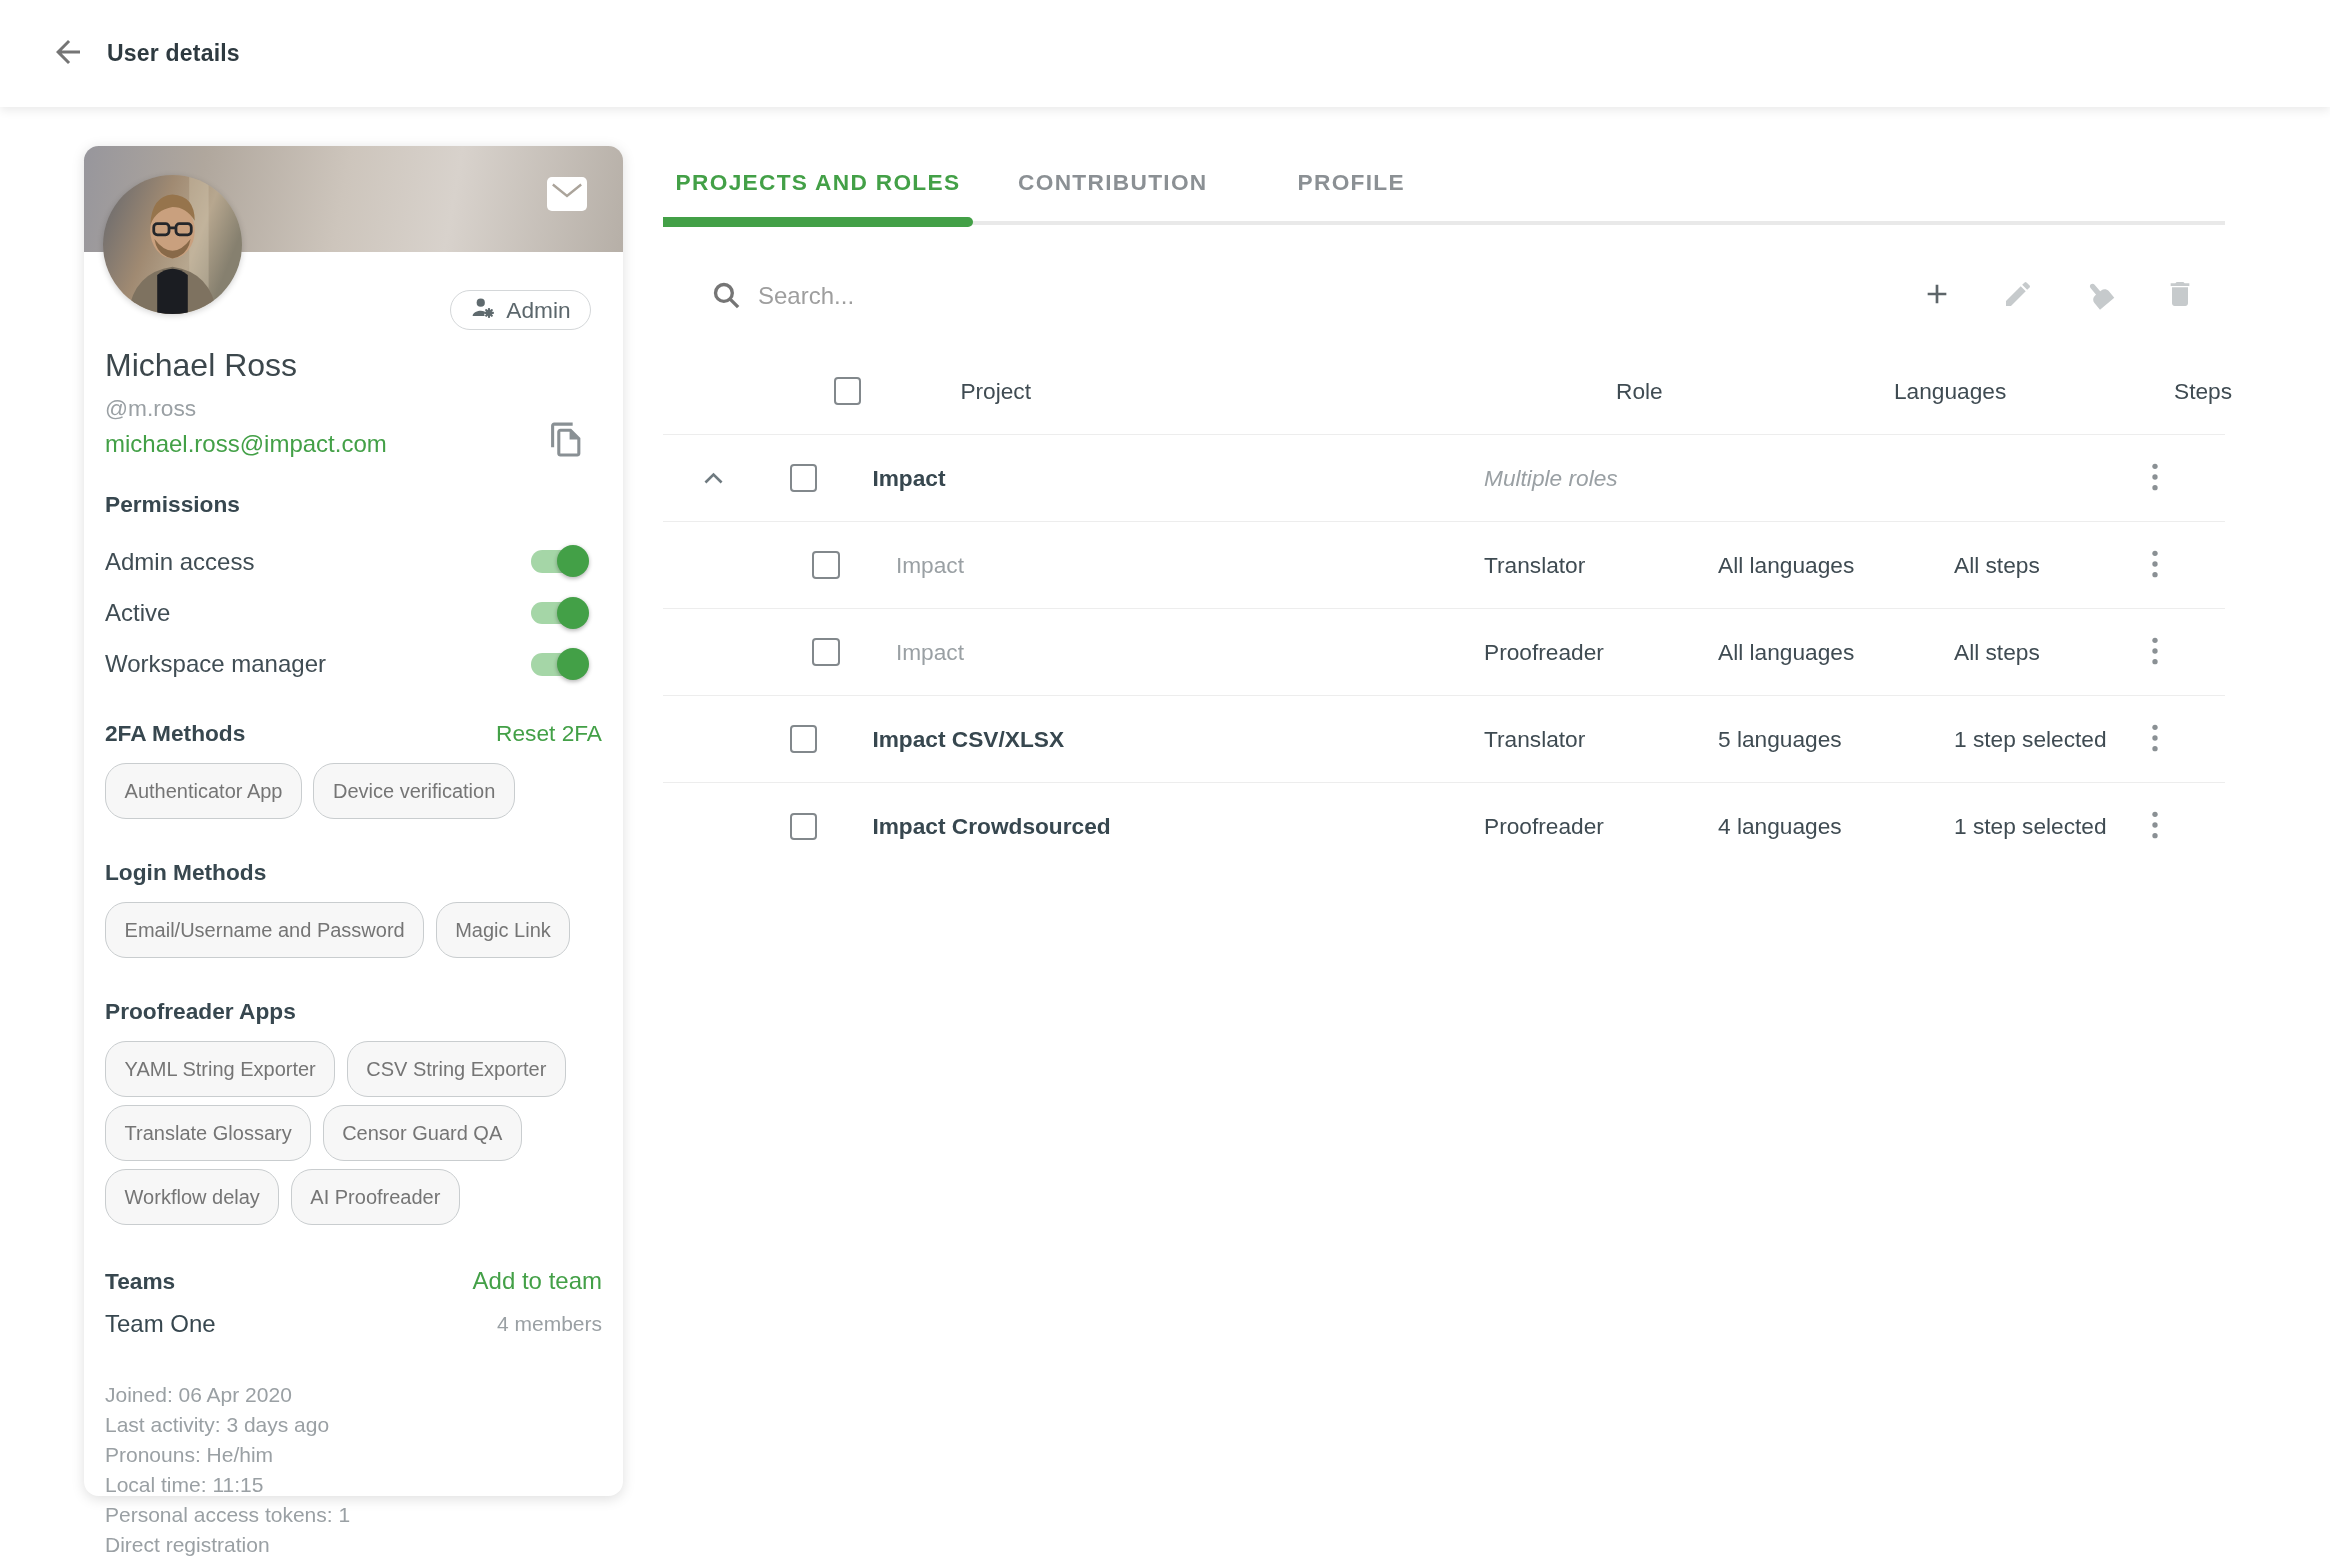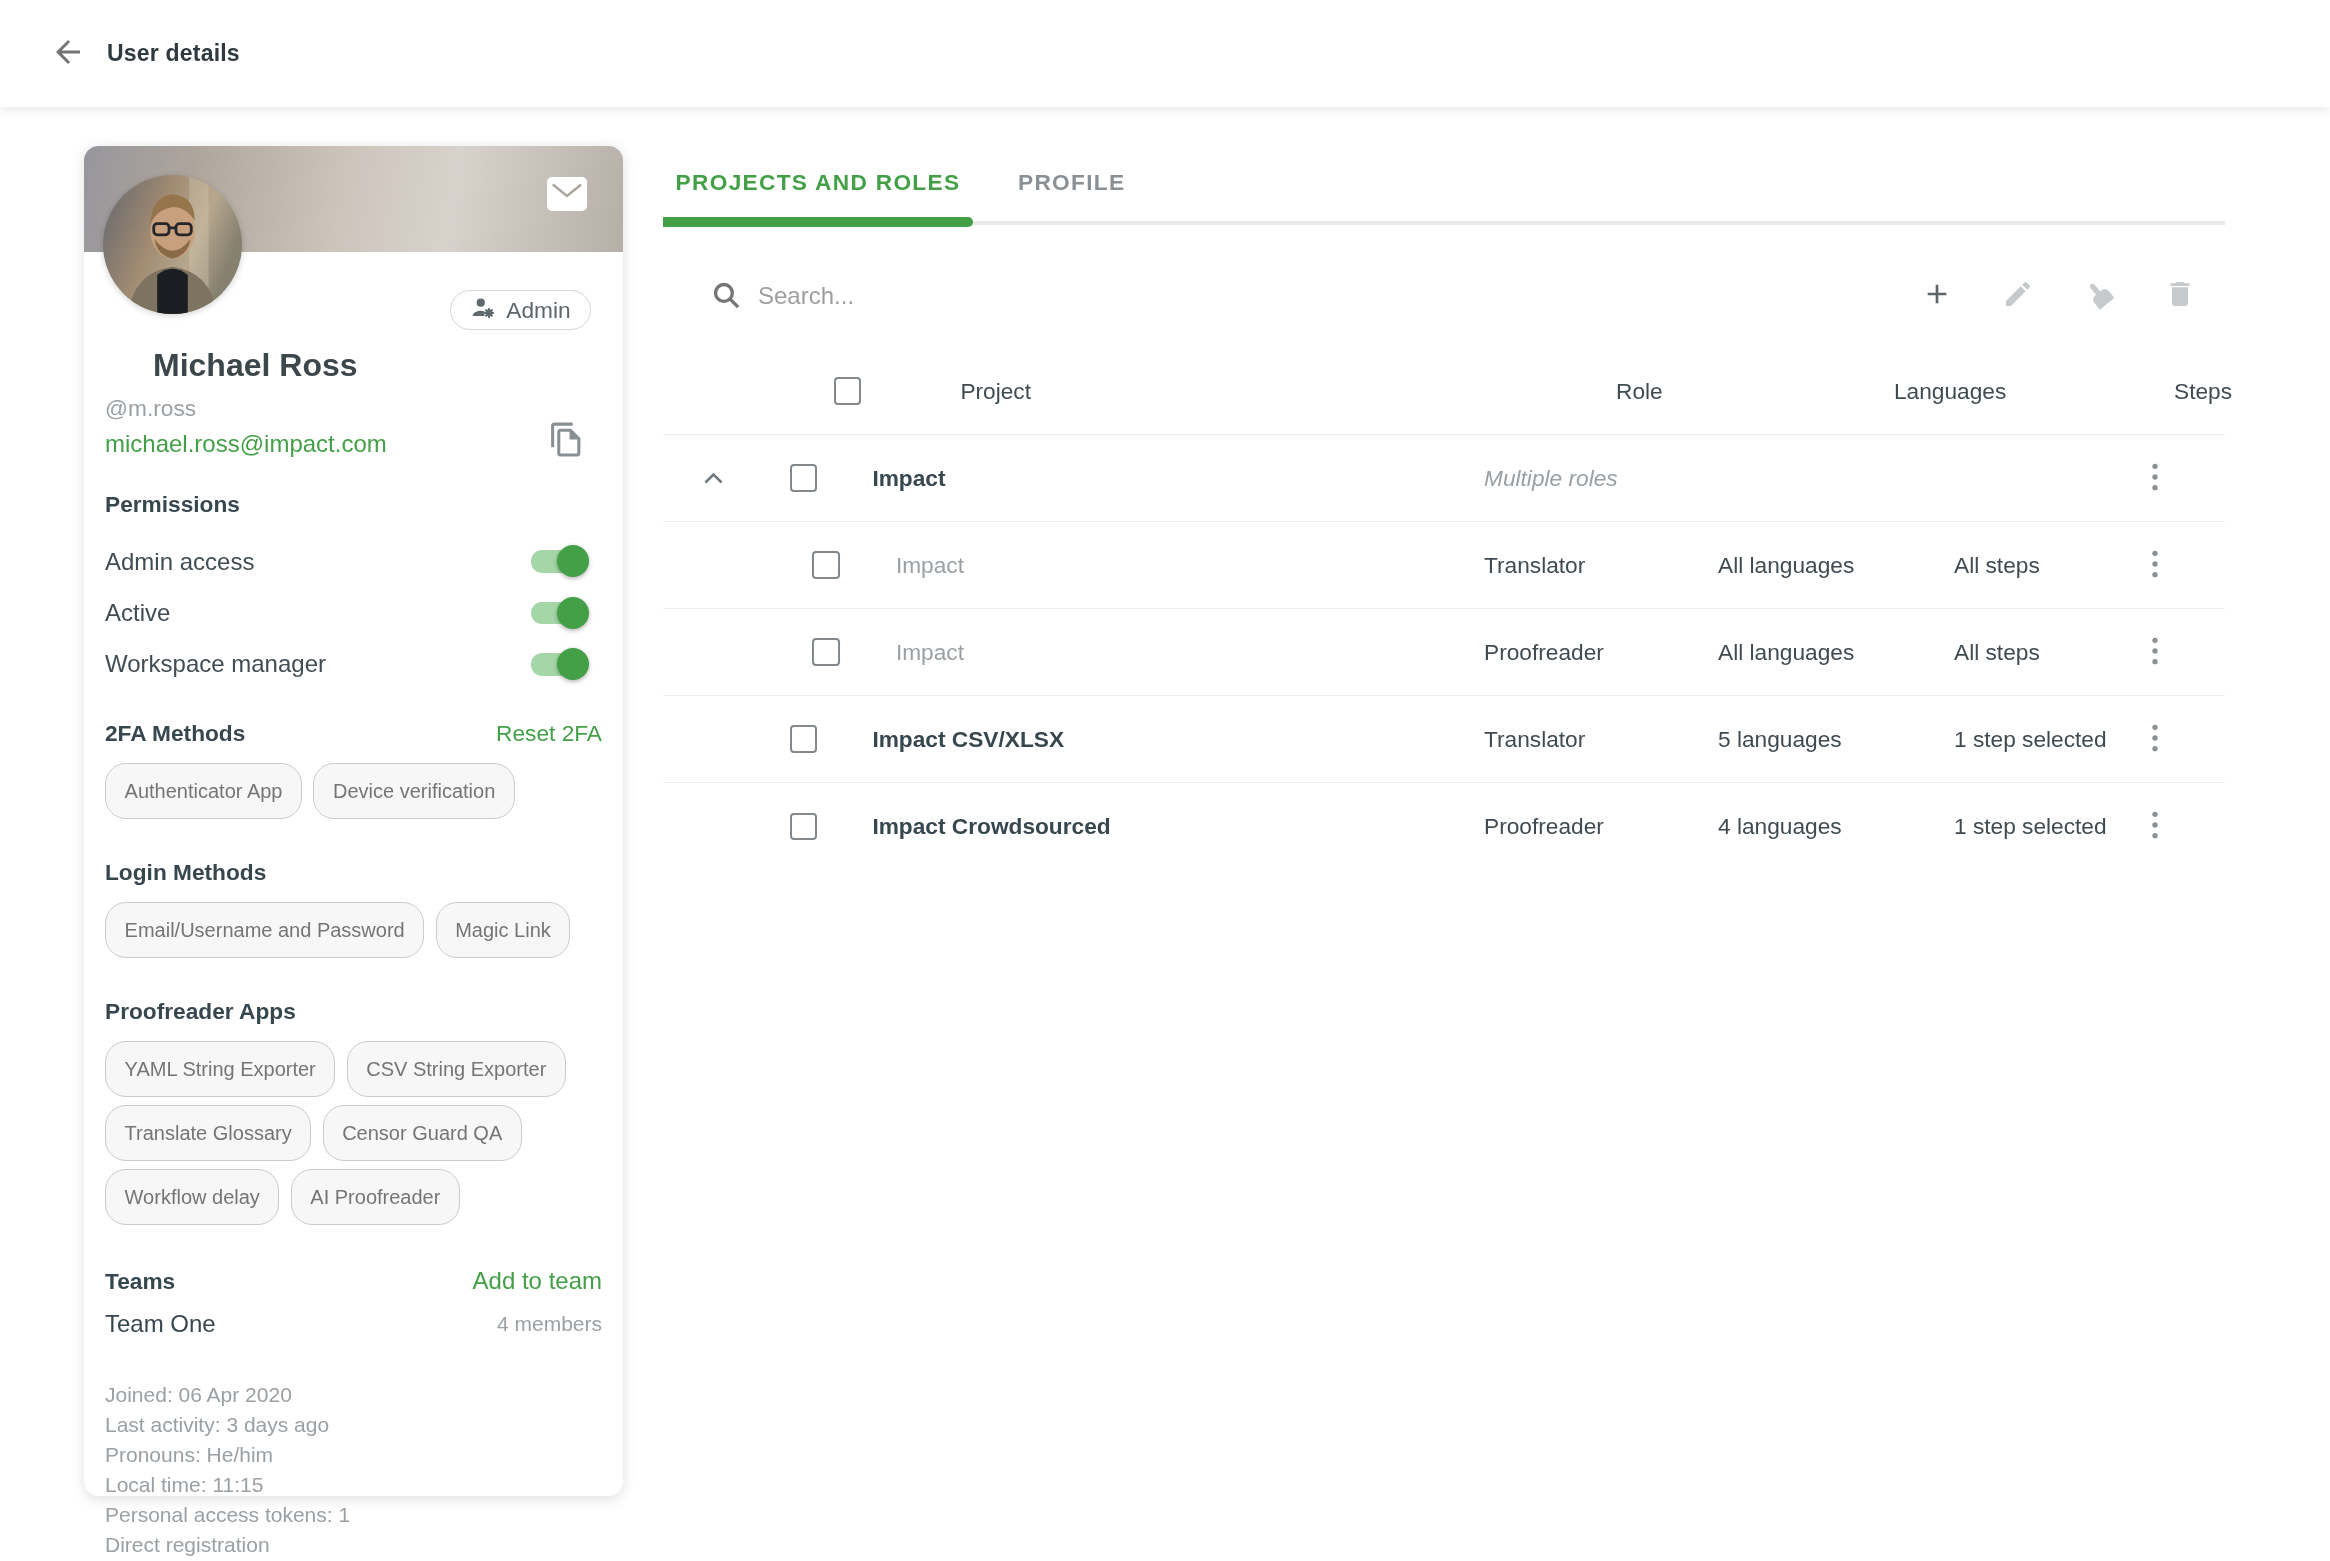--- a/index.html
+++ b/index.html
@@ -28,21 +28,21 @@
   .avatar svg{width:100%;height:100%;display:block;}
   .mail-btn{position:absolute;top:31px;right:36px;width:40px;height:34px;background:#fff;border-radius:4.9px;
     display:flex;align-items:center;justify-content:center;cursor:pointer;z-index:2;}
   .mail-btn svg{width:34px;height:26px;stroke:#aba49b;stroke-width:3.4;fill:none;}
   .admin-chip{position:absolute;top:144px;right:32px;height:40px;border:1.6px solid #d4d7d9;border-radius:21px;
     background:#fff;display:flex;align-items:center;gap:9.7px;padding:0 19.4px;z-index:2;}
   .admin-chip svg{width:26px;height:26px;fill:#5f6a6e;}
   .admin-chip .lbl{font-size:22.7px;color:#5c676c;}
 
   .name-block{position:absolute;left:21px;top:201px;right:21px;}
-  .u-name{font-size:32px;font-weight:700;color:#3c474c;margin-left:48px;}
+  .u-name{font-size:32px;font-weight:400;color:#3c474c;}
   .u-handle{font-size:22.7px;color:var(--text-gray);margin-top:11.3px;}
   .u-email{font-size:24px;color:var(--accent-green);margin-top:8px;}
   .copy-btn{position:absolute;right:36px;top:272px;width:42px;height:45px;display:flex;align-items:center;justify-content:center;cursor:pointer;}
   .copy-btn svg{width:37px;height:37px;fill:#899094;}
 
   .card-body{position:absolute;left:21px;right:21px;top:345px;}
   .sec-h{font-size:22.7px;font-weight:700;color:#37474f;}
   .sec-head-row{display:flex;justify-content:space-between;align-items:baseline;}
   .green-link{font-size:22.7px;color:var(--accent-green);cursor:pointer;}
 
@@ -269,20 +269,21 @@
           <div class="meta-line">Direct registration</div>
         </div>
     </div>
   </div>
 
   <div class="content">
     <div class="tabs">
       <div class="rail"></div>
       <div class="indicator"></div>
     <div class="tab active first">PROJECTS AND ROLES</div>
+        <div class="tab">CONTRIBUTION</div>
         <div class="tab">PROFILE</div>
       </div>
 
     <div class="toolbar">
       <span class="search-icon">
         <svg viewBox="0 0 24 24">
             <circle cx="10" cy="10" r="6.5"></circle>
             <line x1="15" y1="15" x2="21" y2="21"></line>
           </svg>
       </span>

